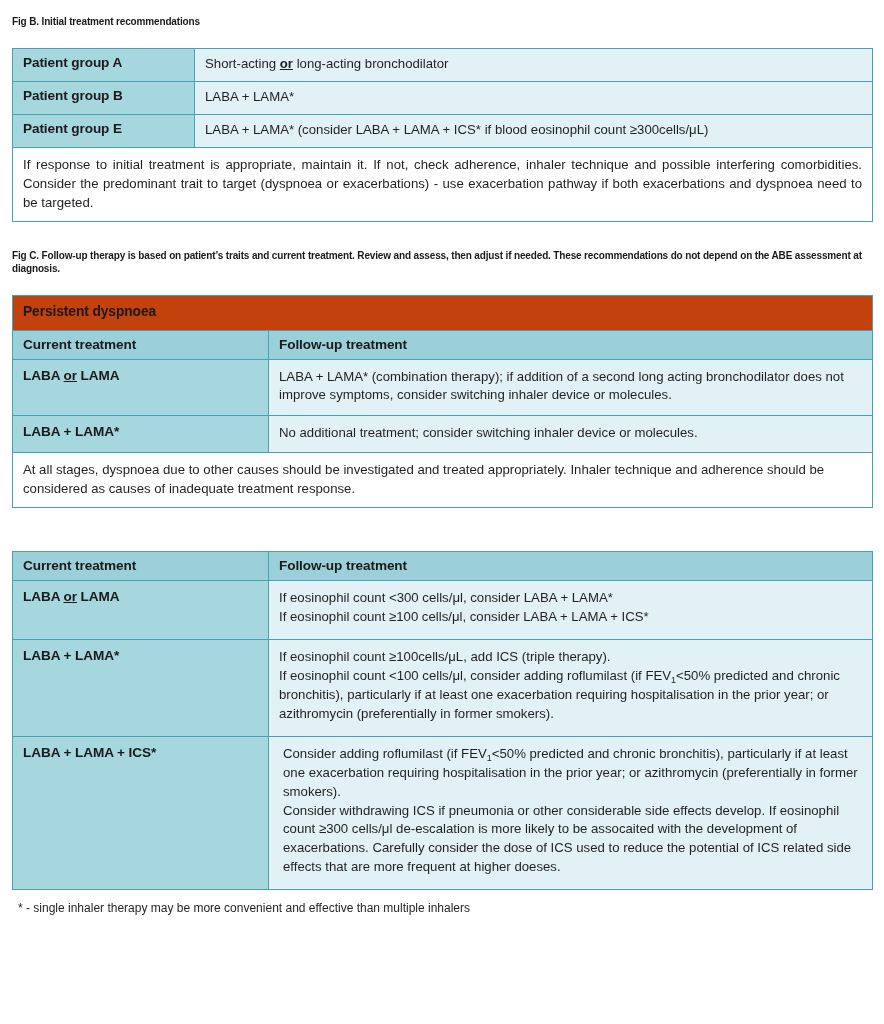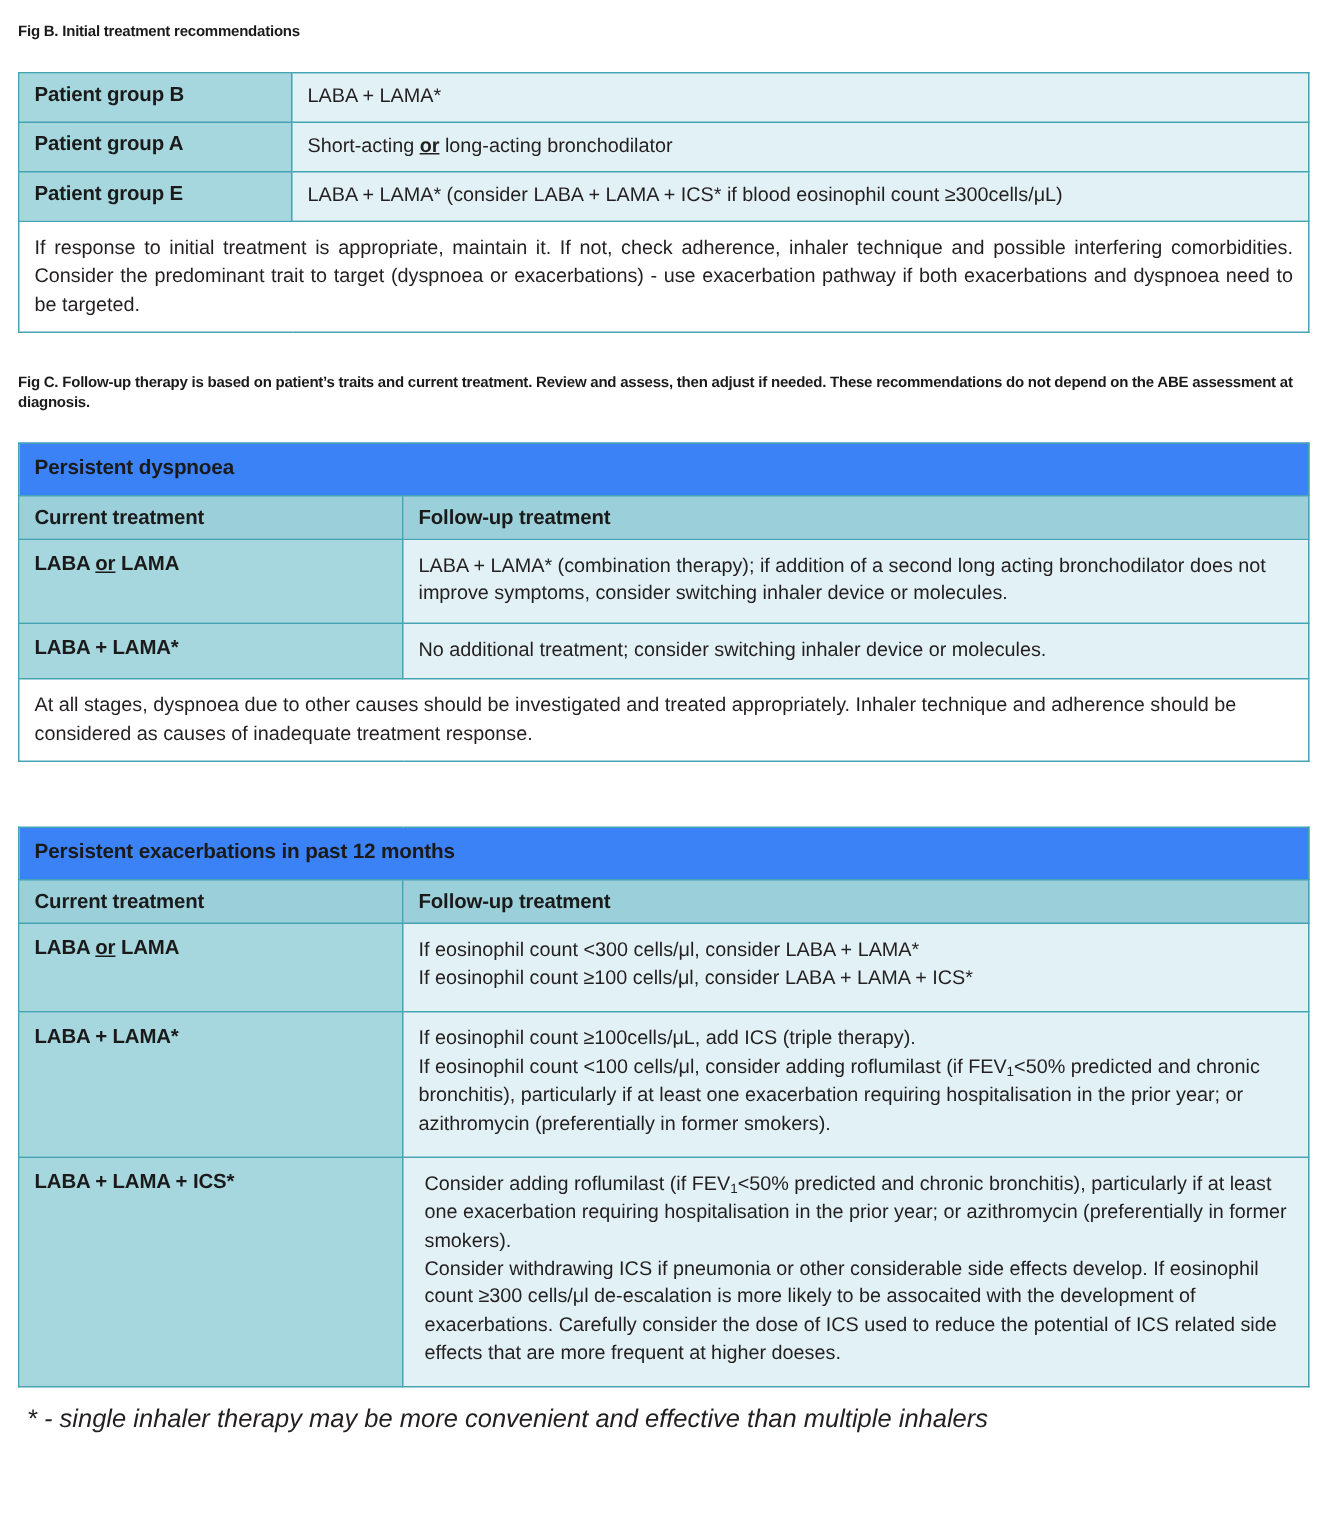--- a/index.html
+++ b/index.html
@@ -60,21 +60,21 @@
     line-height: 1.42;
   }
   .c-head {
     background: #9bd0da;
     font-weight: bold;
     font-size: 13.6px;
     letter-spacing: -0.1px;
     color: #1a1a1a;
   }
   .c-title {
-    background: #3b82f6;
+    background: #c2410c;
     font-weight: bold;
     font-size: 13.8px;
     letter-spacing: -0.1px;
     color: #1a1a1a;
   }
   .c-note {
     background: #ffffff;
     font-size: 13.2px;
     color: #231f20;
     line-height: 1.45;
@@ -87,22 +87,21 @@
 
   
   .gap-b-table { height: 20px; }
   .gap-after-b { height: 27px; }
   .gap-c-head { height: 19px; }
   .gap-between-tables { height: 43px; }
   .gap-before-foot { height: 11px; }
 
   
   .foot-note {
-    font-size: 17px;
-    font-style: italic;
+    font-size: 12px;
     color: #231f20;
     padding-left: 6px;
   }
   .foot-credit {
     font-size: 14px;
     font-weight: bold;
     text-align: right;
     color: #1a1a1a;
     letter-spacing: -0.1px;
     padding-right: 8px;
@@ -118,26 +117,26 @@
 
   <div class="gap-b-table"></div>
 
   <table class="tbl">
     <colgroup>
         <col style="width:182px">
         <col style="width:678px">
       </colgroup>
     <tbody>
       <tr>
+        <td class="c-label">Patient group A</td>
+        <td class="c-body"><span>Short-acting </span><u class="or">or</u><span> long-acting bronchodilator</span></td>
+      </tr>
+      <tr>
         <td class="c-label">Patient group B</td>
         <td class="c-body">LABA + LAMA*</td>
-      </tr>
-      <tr>
-        <td class="c-label">Patient group A</td>
-        <td class="c-body"><span>Short-acting </span><u class="or">or</u><span> long-acting bronchodilator</span></td>
       </tr>
       <tr>
         <td class="c-label">Patient group E</td>
         <td class="c-body">LABA + LAMA* (consider LABA + LAMA + ICS* if blood eosinophil count ≥300cells/μL)</td>
       </tr>
       <tr>
         <td class="c-note justify" colspan="2" style="padding:7px 10px 9px 10px;">If response to initial treatment is appropriate, maintain it. If not, check adherence, inhaler technique and possible interfering comorbidities. Consider the predominant trait to target (dyspnoea or exacerbations) - use exacerbation pathway if both exacerbations and dyspnoea need to be targeted.</td>
       </tr>
     </tbody>
   </table>
@@ -177,23 +176,20 @@
 
   <div class="gap-between-tables"></div>
 
   <table class="tbl">
     <colgroup>
         <col style="width:256px">
         <col style="width:604px">
       </colgroup>
     <tbody>
       <tr>
-        <td class="c-title" colspan="2" style="padding:8px 10px 11px 10px;">Persistent exacerbations in past 12 months</td>
-      </tr>
-      <tr>
         <td class="c-head">Current treatment</td>
         <td class="c-head">Follow-up treatment</td>
       </tr>
 
       <tr>
         <td class="c-label" style="padding-top:8px;"><span>LABA </span><u class="or">or</u><span> LAMA</span></td>
         <td class="c-body" style="padding-top:8px;padding-bottom:13px;margin-left:18px;">
           <span class="line">If eosinophil count &lt;300 cells/μl, consider LABA + LAMA*</span>
           <span class="line">If eosinophil count ≥100 cells/μl, consider LABA + LAMA + ICS*</span>
         </td>

